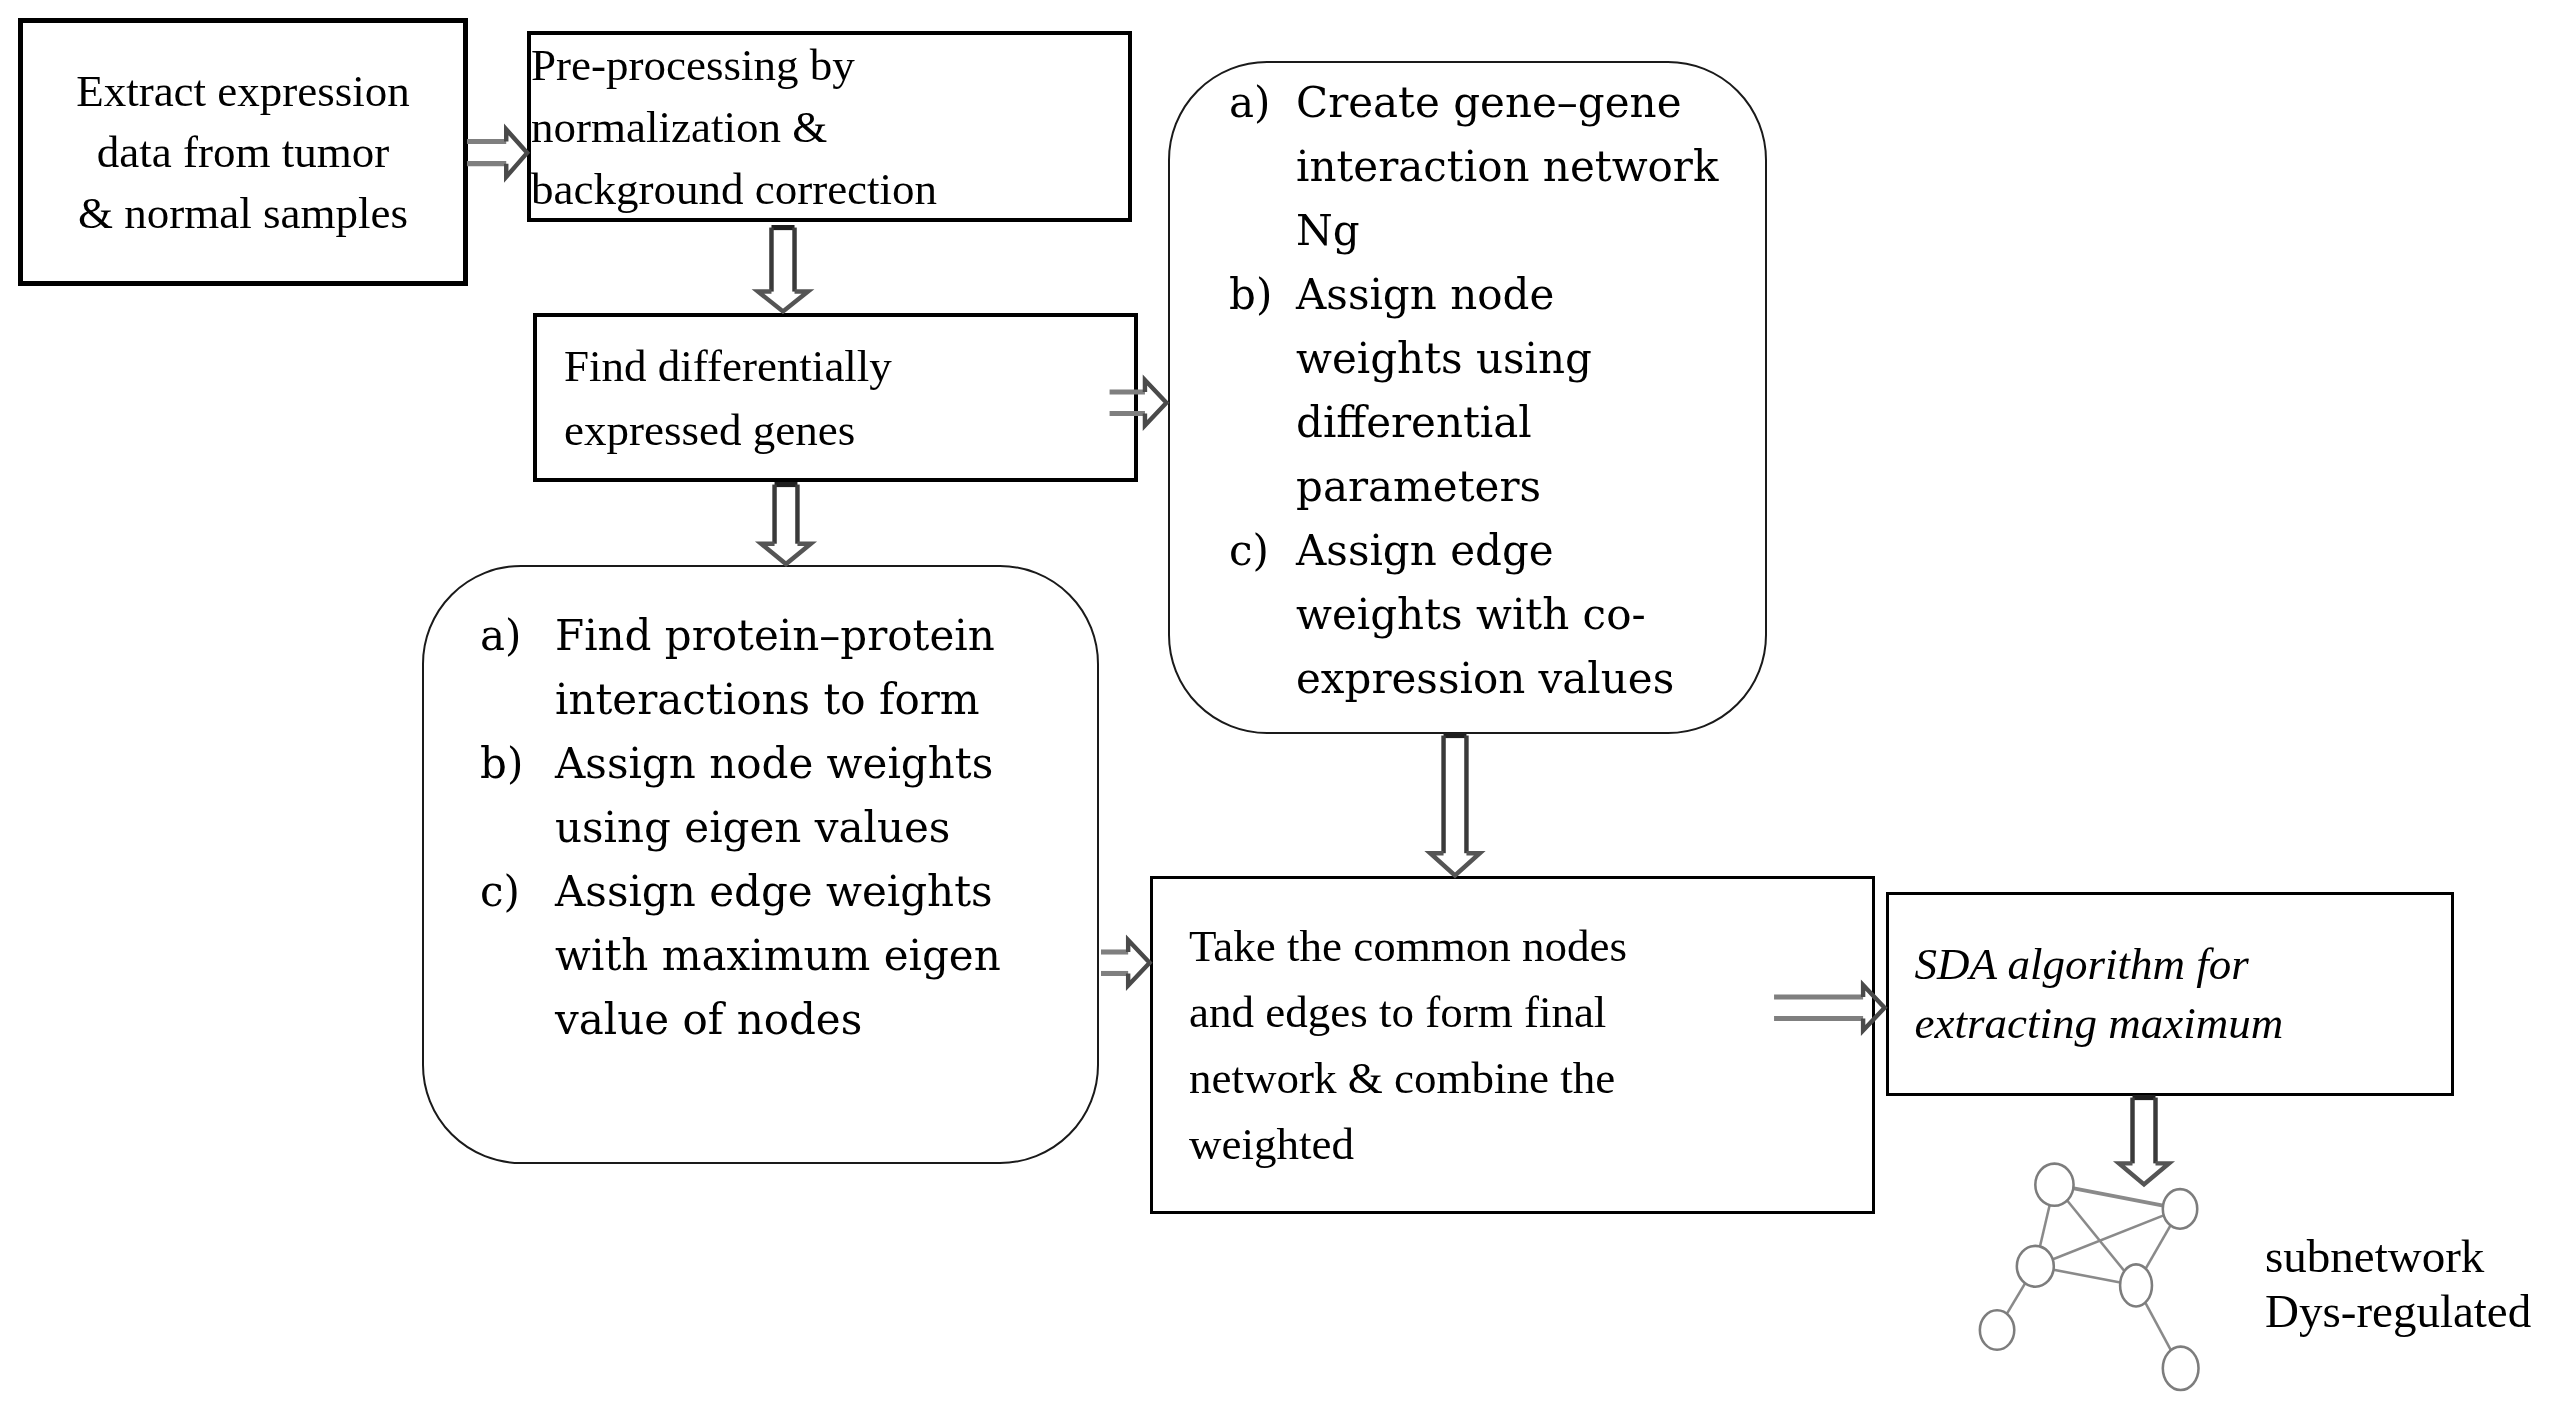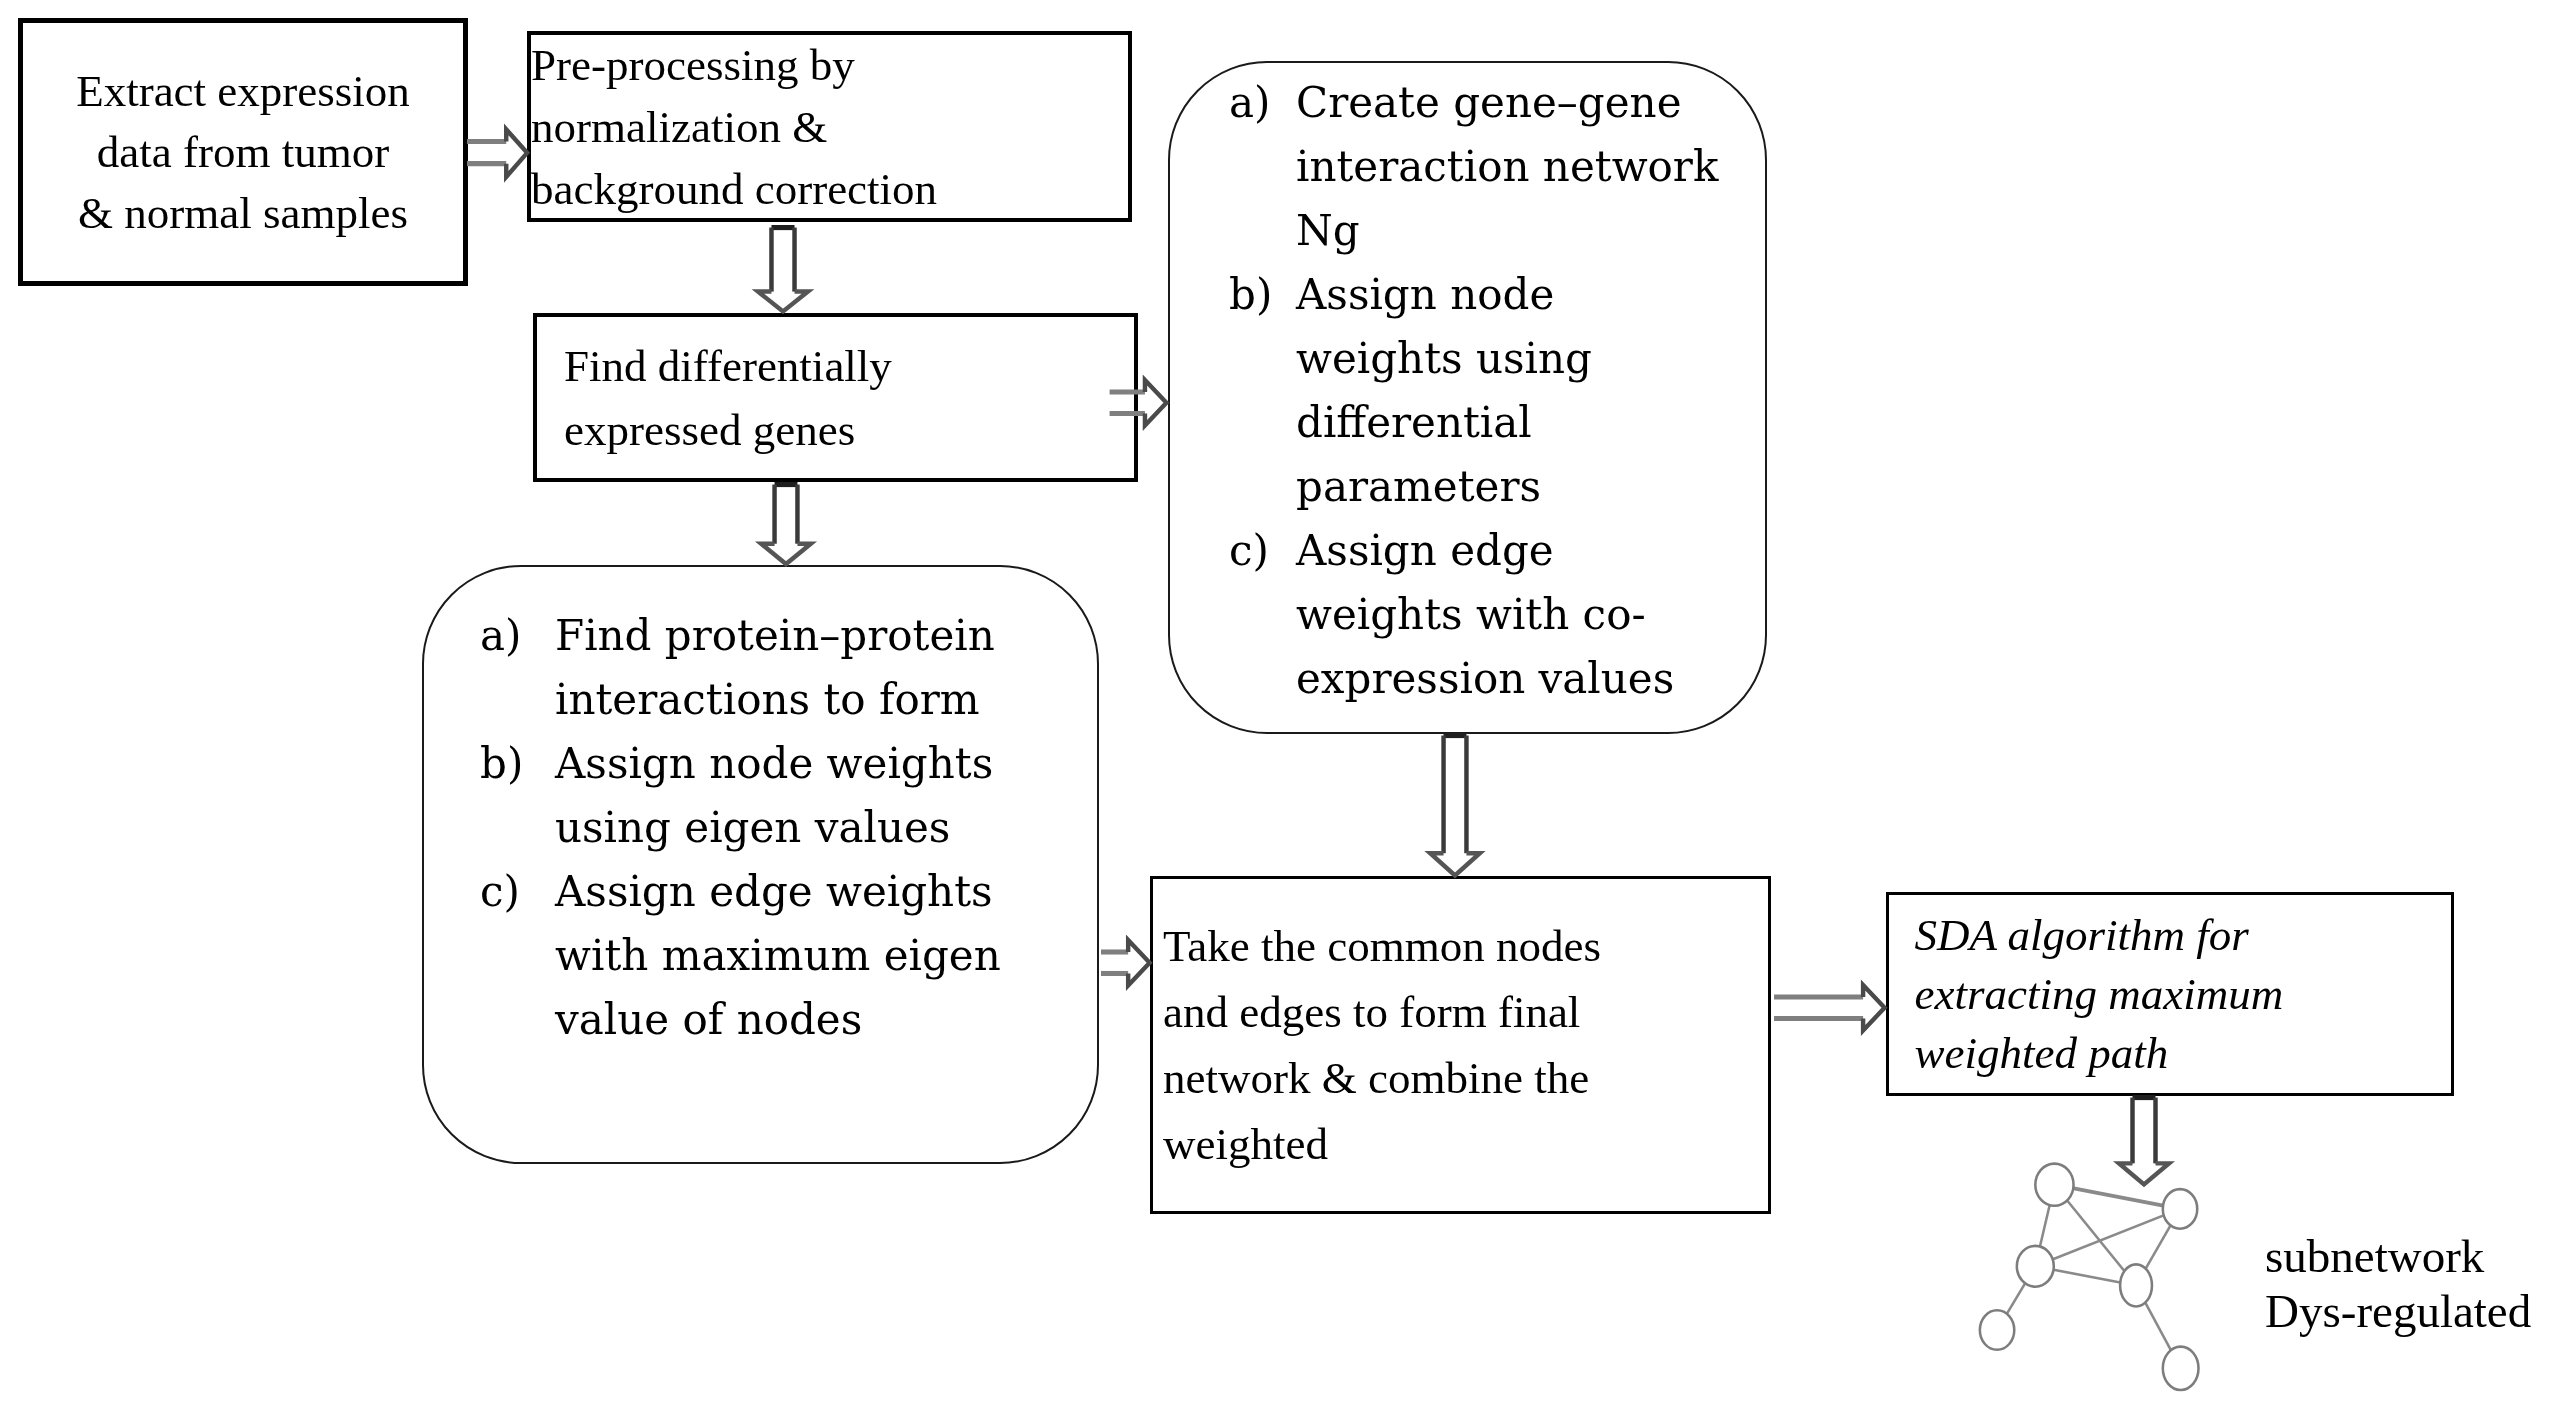--- a/index.html
+++ b/index.html
@@ -115,31 +115,30 @@
     <div class="li">
       <span class="marker" style="flex-basis:75px;">c)</span>
       <div class="li-lines">
         <span>Assign edge weights</span>
         <span>with maximum eigen</span>
         <span>value of nodes</span>
       </div>
     </div>
   </div>
 
-  <div class="rbox f-box" style="left:1150px;top:876px;width:621px;height:338px;padding-left:10px;line-height:66px;border-width:3.8px;">
+  <div class="rbox f-box" style="left:1150px;top:876px;width:725px;height:338px;padding-left:36px;line-height:66px;border-width:3.8px;">
     <span class="ln">Take the common nodes</span>
     <span class="ln">and edges to form final</span>
     <span class="ln">network &amp; combine the</span>
     <span class="ln">weighted</span>
   </div>
 
   <div class="rbox f-box" style="left:1886px;top:892px;width:568px;height:204px;padding-left:25.5px;line-height:59px;border-width:3.8px;font-style:italic;">
     <span class="ln">SDA algorithm for</span>
     <span class="ln">extracting maximum</span>
-    <span class="ln">weighted path</span>
   </div>
 
   <svg class="arrow" style="left:465px;top:125px;" width="66" height="57" viewBox="0 0 104 90">
     <line class="shaft" x1="3" y1="26" x2="65" y2="26"></line>
     <line class="shaft" x1="3" y1="61" x2="65" y2="61"></line>
     <polyline class="head" points="65,26 65,7 98,44 65,82 65,61"></polyline>
   </svg>
 
   <svg class="arrow" style="left:758px;top:225px;" width="50" height="89" viewBox="0 0 78 139">
     <line class="vcap" x1="21" y1="4" x2="57" y2="4"></line>

